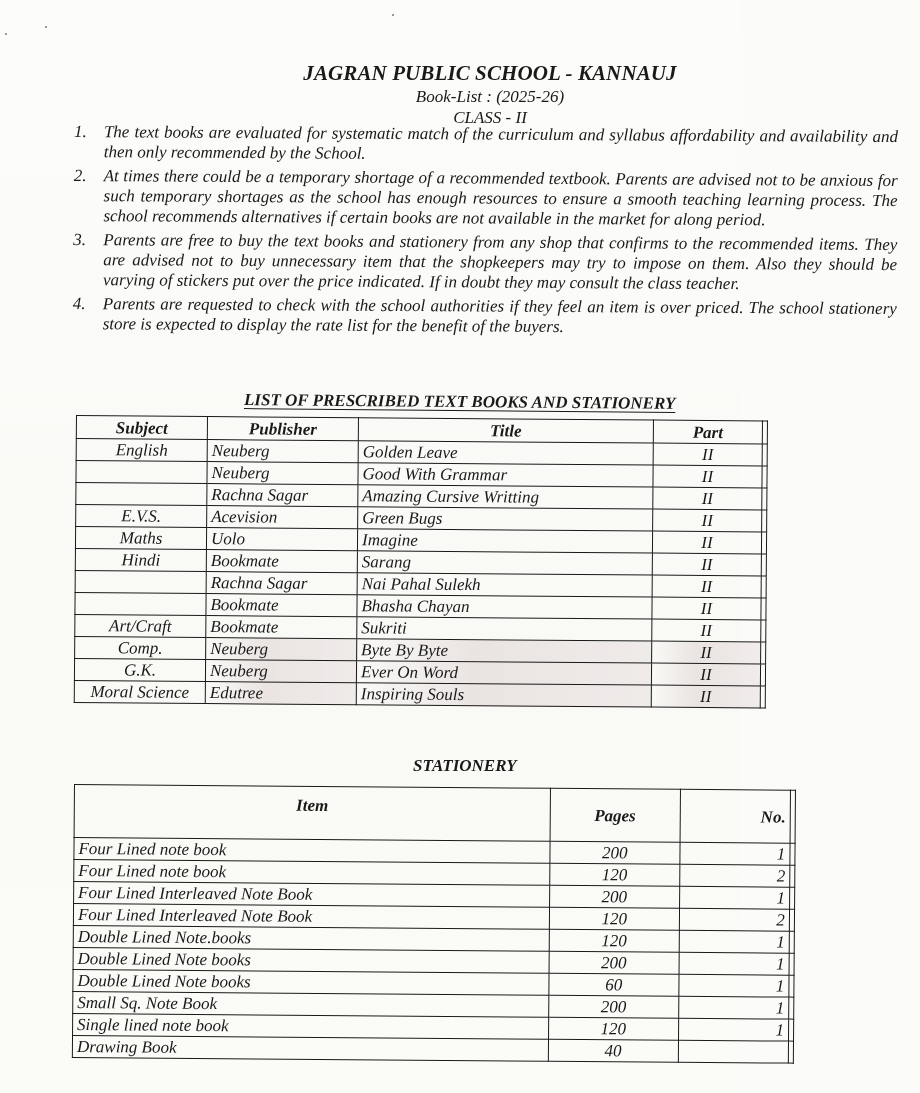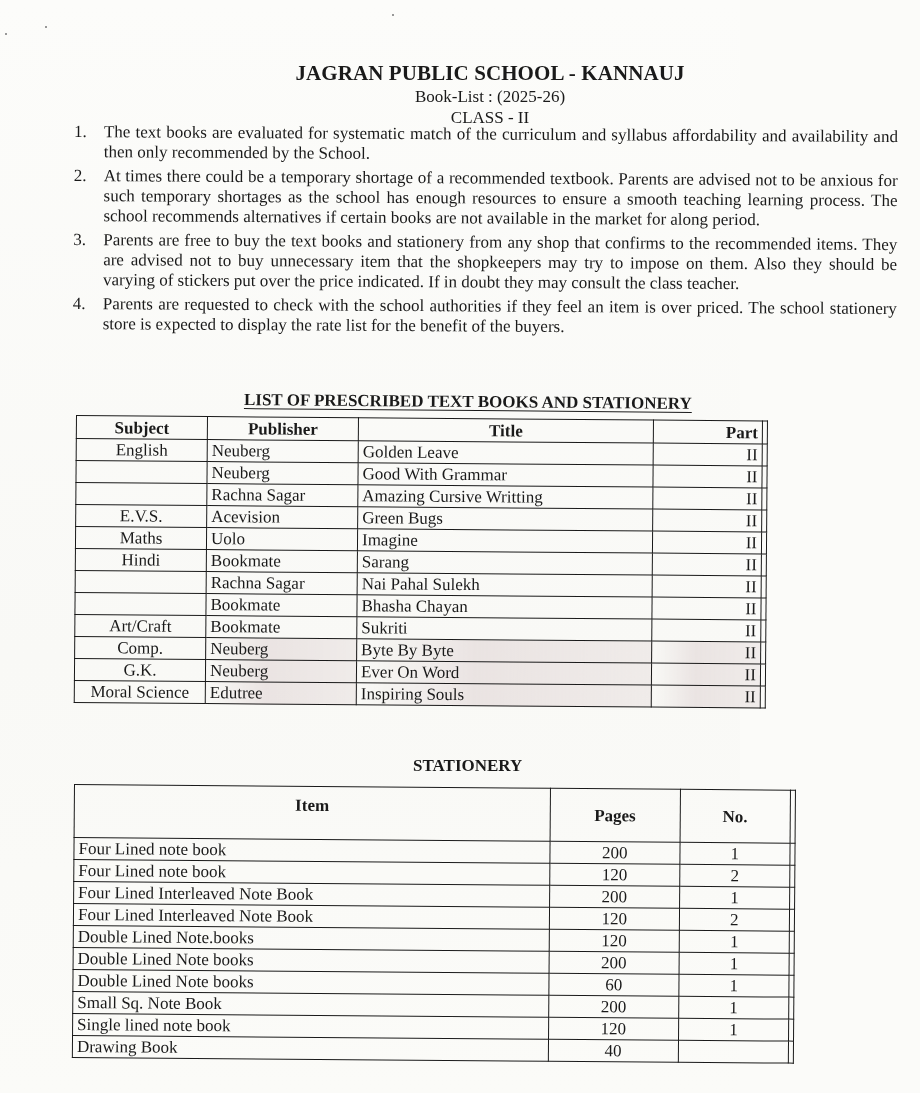--- a/index.html
+++ b/index.html
@@ -13,20 +13,21 @@
       position: relative;
       overflow: hidden;
       font-family: "Liberation Serif", "DejaVu Serif", serif;
       color: #1a1a1a;
     }
     .page {
       position: absolute;
       left: 0; top: 0;
       width: 740px; height: 1093px;
       background: linear-gradient(180deg, #fcfcfa 0%, #f9f9f6 60%, #fbfbf8 100%);
+      font-style: italic;
     }
     .speck { position: absolute; width: 2px; height: 2px; background: #777; border-radius: 1px; }
 
     .header {
       position: absolute;
       left: 0; top: 60px;
       width: 980px;
       text-align: center;
     }
     .school-name {
@@ -90,38 +91,38 @@
 
     .books-table {
       left: 76px; top: 415px;
       width: 692px;
       transform: rotate(0.45deg);
       transform-origin: left top;
     }
     .books-table .c-subj { width: 122px; text-align: center; }
     .books-table .c-pub { width: 142px; text-align: left; }
     .books-table .c-title { width: 286px; text-align: left; }
-    .books-table .c-part { width: 100px; text-align: right; }
+    .books-table .c-part { width: 100px; text-align: center; }
     .books-table .c-extra { width: 4px; padding: 0; }
     .books-table th.c-pub { text-align: center; }
     .books-table th.c-title { text-align: center; }
     .books-table tr.shaded td.c-pub,
     .books-table tr.shaded td.c-title,
     .books-table tr.shaded td.c-part { background: linear-gradient(90deg, rgba(220,205,205,0.0) 0%, rgba(222,210,210,0.55) 40%, rgba(222,210,210,0.35) 100%); }
     .books-table thead th { height: 22px; }
 
     .stat-table {
       left: 74px; top: 784px;
       width: 722px;
       transform: rotate(0.45deg);
       transform-origin: left top;
     }
     .stat-table .c-item { width: 462px; text-align: left; }
     .stat-table .c-pages { width: 120px; text-align: center; }
-    .stat-table .c-no { width: 100px; text-align: center; }
+    .stat-table .c-no { width: 100px; text-align: right; }
     .stat-table .c-extra { width: 4px; padding: 0; }
     .stat-table thead th { height: 44px; vertical-align: middle; }
     .stat-table thead th.c-item { text-align: center; vertical-align: top; padding-top: 8px; }
     .stat-table tbody td { height: 21px; }
   </style>
 </head>
 <body>
 
 <div class="page">
   <span class="speck" style="left:5px;top:33px"></span>

